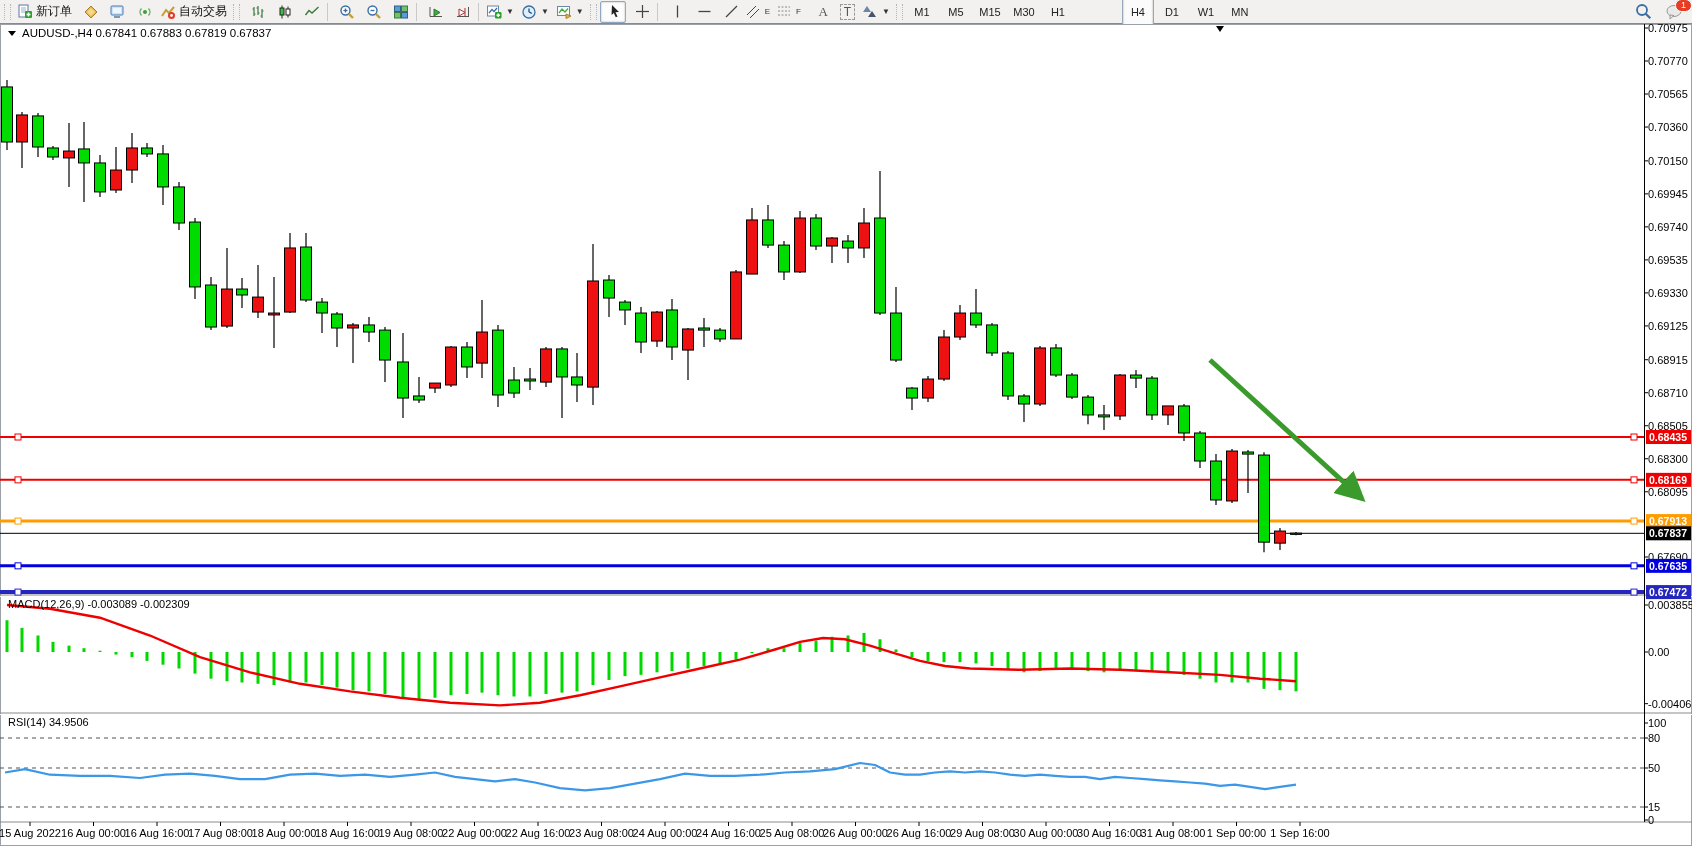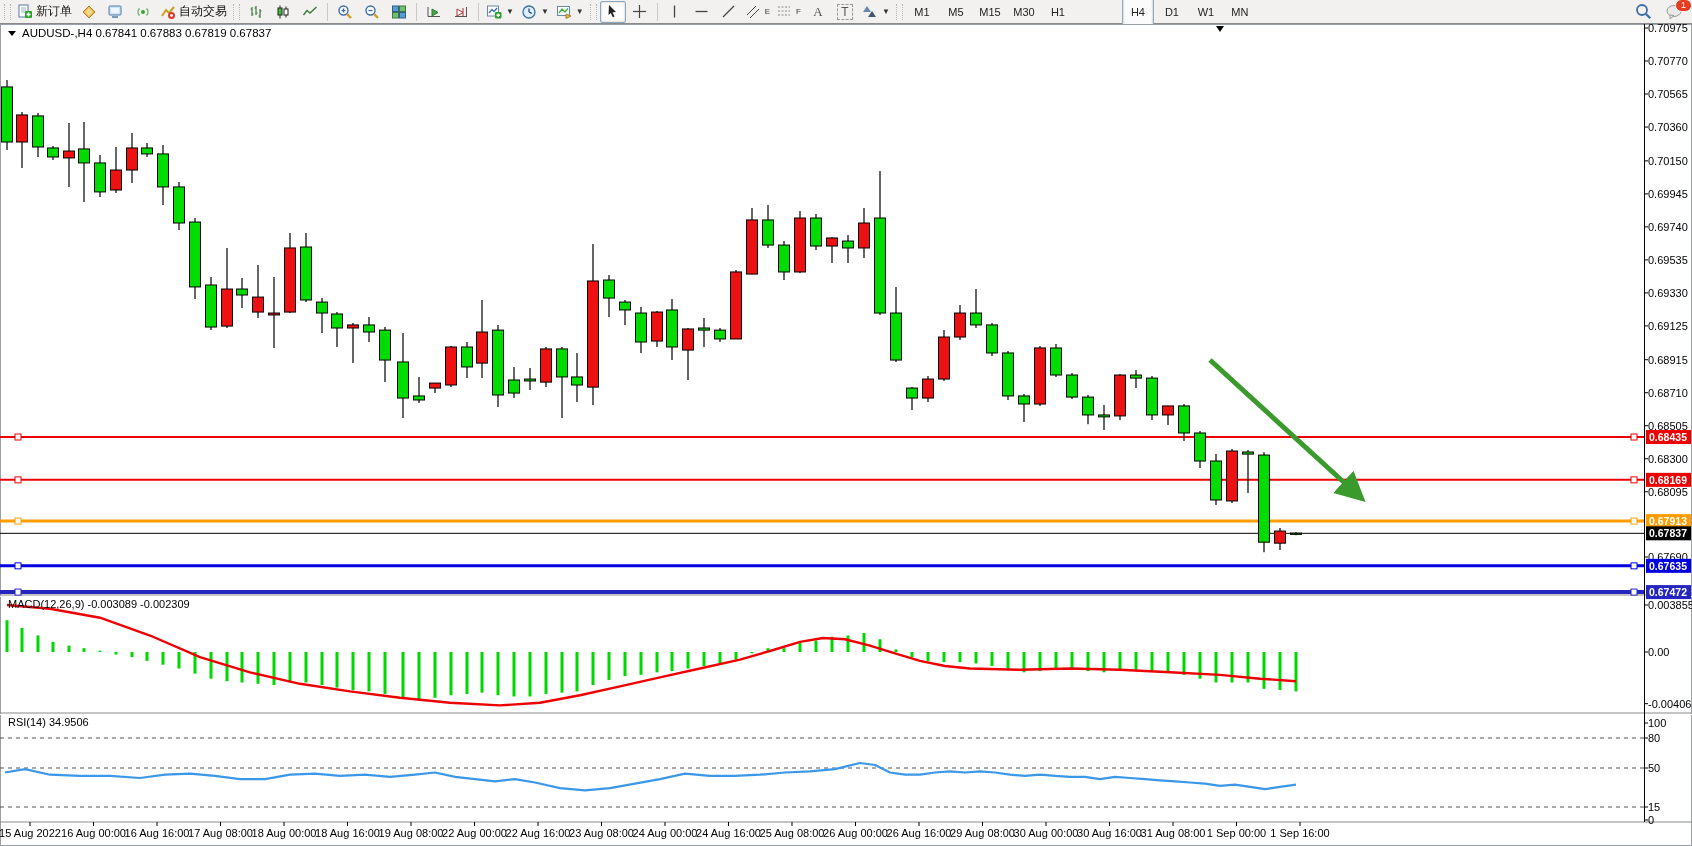--- a/index.html
+++ b/index.html
@@ -1,21 +1,21 @@
 <!DOCTYPE html>
 <html><head>
 <meta charset="utf-8">
 <style>
   html,body{margin:0;padding:0;background:#d4d0c8;}
   .app{width:1692px;height:846px;position:relative;background:#fff;font-family:"Liberation Sans",sans-serif;overflow:hidden;}
   
   .toolbar{height:23px;background:#f2f1ef;border-bottom:1px solid #8a8a8a;display:flex;align-items:center;padding:0 2px;gap:1px;position:relative;}
   .tb-grip{width:5px;height:16px;border-left:1px dotted #b5b5b5;border-right:1px dotted #b5b5b5;margin:0 2px;}
   .tb-sep{width:1px;height:18px;background:#c9c9c9;margin:0 3px;}
-  .tb-btn{height:20px;min-width:20px;display:flex;align-items:center;justify-content:center;padding:0 2px;border:1px solid transparent;border-radius:2px;gap:3px;}
+  .tb-btn{height:20px;min-width:20px;display:flex;align-items:center;justify-content:flex-end;padding:0 2px;border:1px solid transparent;border-radius:2px;gap:3px;}
   .tb-btn.active{background:#fdfdfd;border-color:#8fa8c0;box-shadow:inset 0 0 2px #aaa;}
   .tb-label{font-size:12px;color:#111;white-space:nowrap;}
   .tb-caret{font-size:8px;color:#333;margin-left:1px;}
   .tf-btn{height:20px;min-width:24px;display:flex;align-items:center;justify-content:center;font-size:11px;color:#222;border:1px solid transparent;border-radius:2px;padding:11px 3px;}
   .tf-btn.active{background:#fbfbfb;border-color:#98a8b8;box-shadow:inset 0 0 2px #999;margin-left:46px;}
   .tb-right{position:absolute;right:8px;top:0;height:23px;display:flex;align-items:center;gap:14px;}
   .badge{position:absolute;top:-5px;right:-8px;background:#e83b22;color:#fff;border-radius:8px;font-size:9px;line-height:11px;min-width:11px;text-align:center;padding:0 2px;border:1px solid #fff;}
   .bubble{position:relative;}
   svg.icon{display:block;}
   

